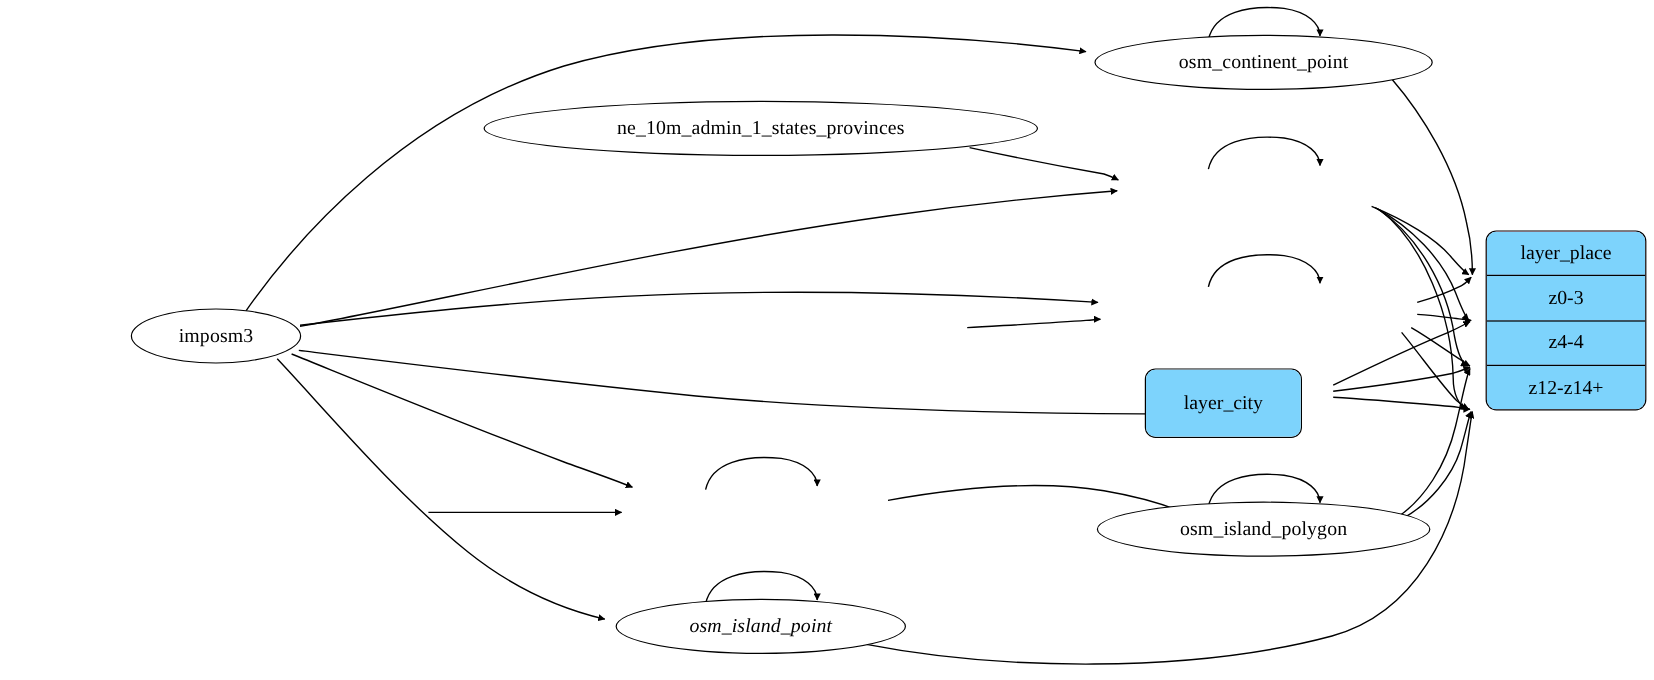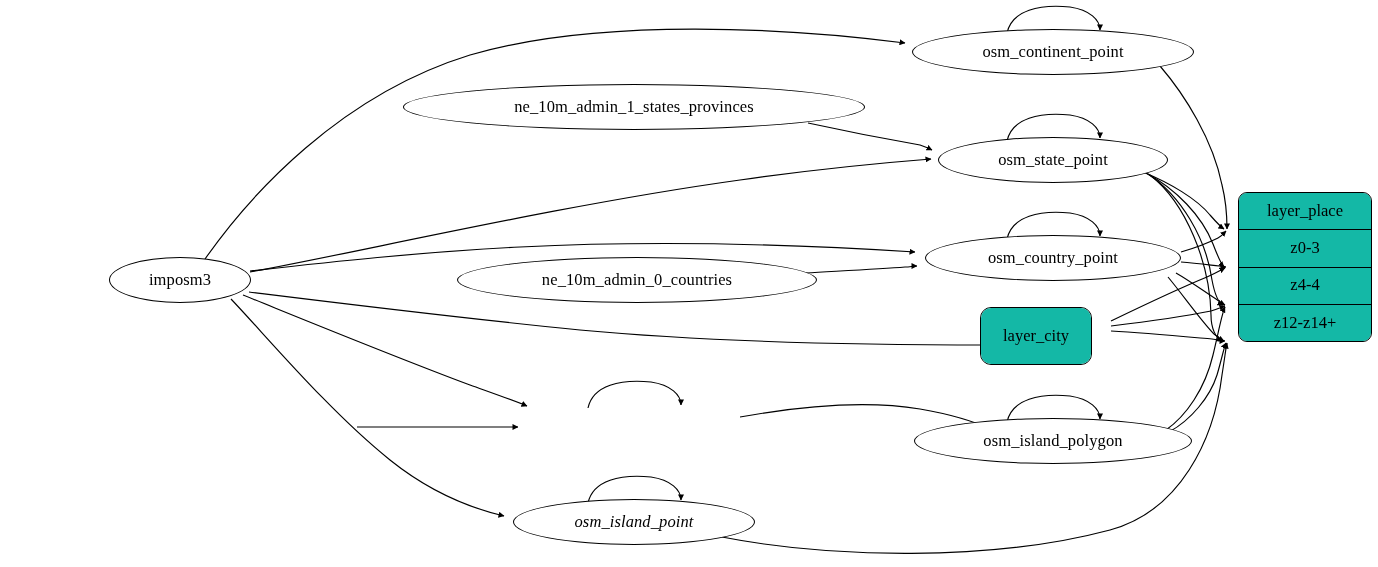--- a/index.html
+++ b/index.html
@@ -56,21 +56,21 @@
     flex-direction: column;
   }
   .record-node .rrow {
     flex: 1 1 auto;
     display: flex;
     align-items: center;
     justify-content: center;
     font-size: 16.5px;
     color: #000000;
     white-space: nowrap;
-    background: #14b8a6;
+    background: #7dd3fc;
     line-height: 1;
   }
   .record-node .rrow + .rrow {
     border-top: 1.3px solid #000000;
   }
 </style>
 </head>
 <body>
 
 <div id="canvas">
@@ -130,46 +130,37 @@
 
   <div class="node ellipse-node" style="left:109px; top:257px; width:142px; height:46px;">
     <span class="label">imposm3</span>
   </div>
 
 
   <div class="node ellipse-node" style="left:403px; top:84px; width:462px; height:46px;">
     <span class="label">ne_10m_admin_1_states_provinces</span>
   </div>
 
-  <div class="node ellipse-node" style="left:457px; top:257px; width:360px; height:46px;">
-    <span class="label">ne_10m_admin_0_countries</span>
-  </div>
 
 
   <div class="node ellipse-node" style="left:513px; top:499px; width:242px; height:46px;font-style:italic;">
     <span class="label">osm_island_point</span>
   </div>
 
   <div class="node ellipse-node" style="left:912px; top:29px; width:282px; height:46px;">
     <span class="label">osm_continent_point</span>
   </div>
 
-  <div class="node ellipse-node" style="left:938px; top:137px; width:230px; height:46px;">
-    <span class="label">osm_state_point</span>
-  </div>
 
-  <div class="node ellipse-node" style="left:925px; top:235px; width:256px; height:46px;">
-    <span class="label">osm_country_point</span>
-  </div>
 
   <div class="node ellipse-node" style="left:914px; top:418px; width:278px; height:46px;">
     <span class="label">osm_island_polygon</span>
   </div>
 
-  <div class="node record-node" style="left:980px; top:307px; width:112px; height:58px;border-radius:11px;">
+  <div class="node record-node" style="left:954px; top:307px; width:131px; height:58px;">
     <div class="rrow">layer_city</div>
   </div>
 
   <div class="node record-node" style="left:1238px; top:192px; width:134px; height:150px;">
     <div class="rrow">layer_place</div>
     <div class="rrow">z0-3</div>
     <div class="rrow">z4-4</div>
     <div class="rrow">z12-z14+</div>
   </div>
 

